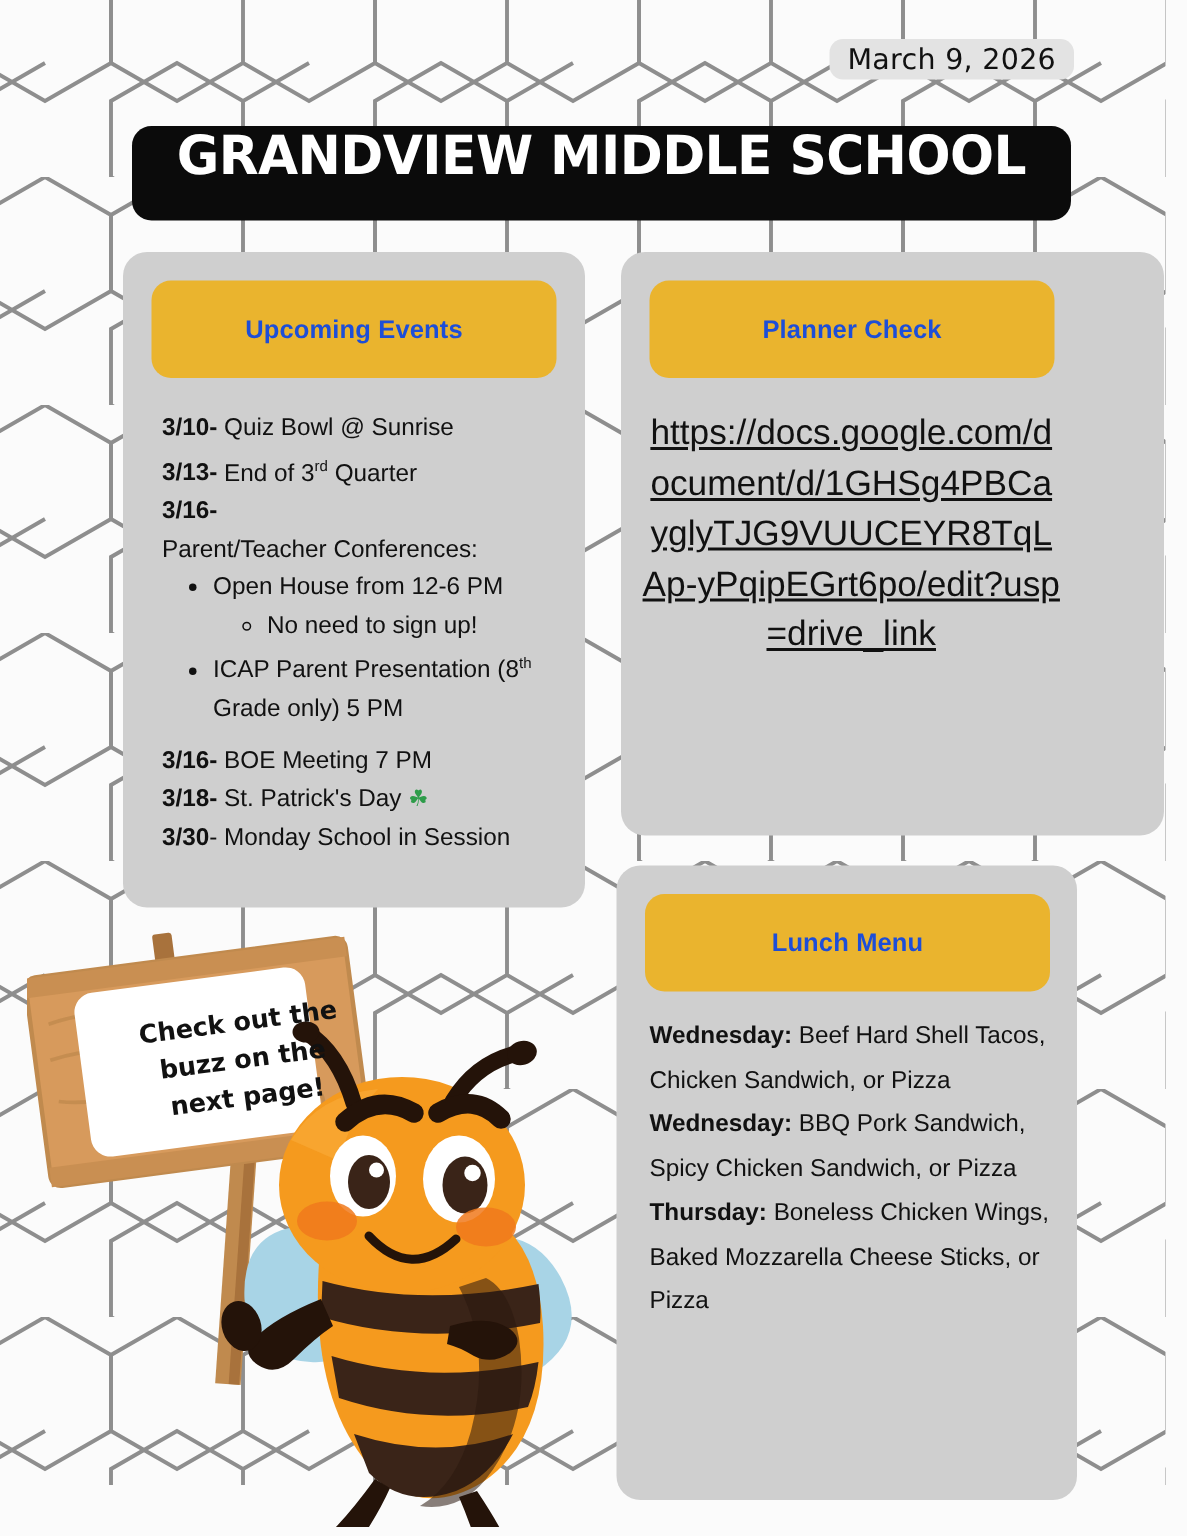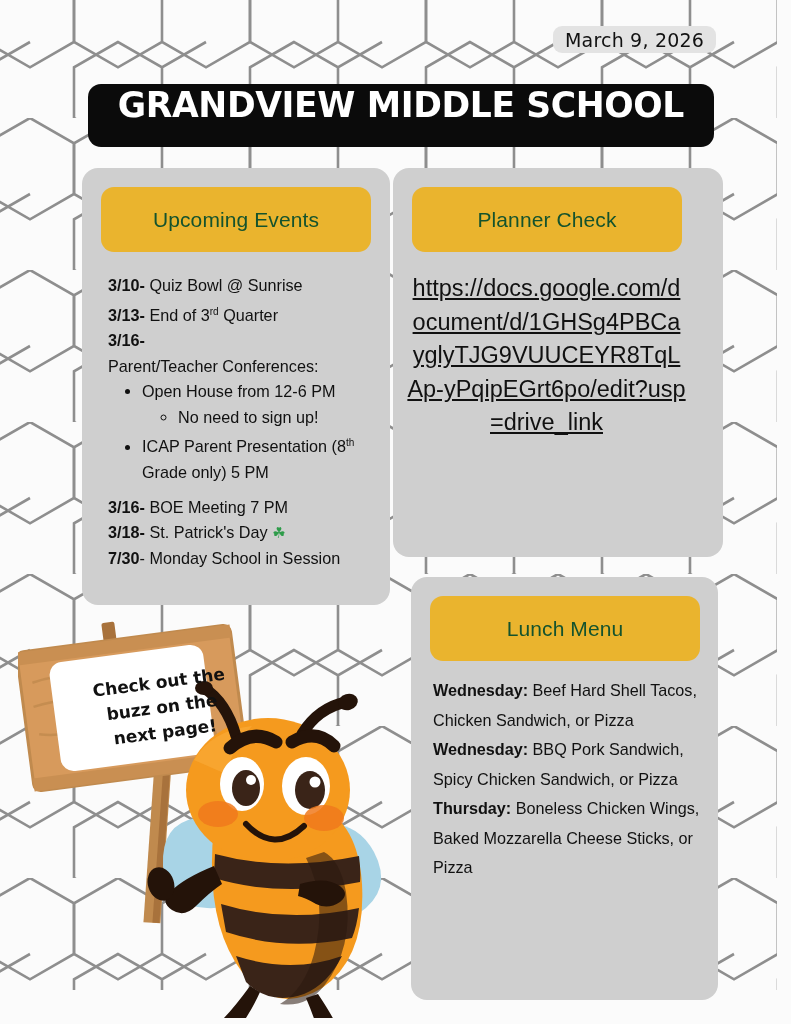--- a/index.html
+++ b/index.html
@@ -71,40 +71,40 @@
   }
 
   
   .card {
     position: absolute;
     background: #cfcfcf;
     border-radius: 16px;
     z-index: 4;
   }
   #events-card  { left: 82px;  top: 168px; width: 308px; height: 437px; }
-  #planner-card { left: 393px; top: 168px; width: 330px; height: 389px; padding-left: 28px; }
+  #planner-card { left: 414px; top: 168px; width: 362px; height: 389px; padding-left: 28px; }
   #lunch-card   { left: 411px; top: 577px; width: 307px; height: 423px; }
 
   .card-header {
     position: absolute;
     background: #eab42e;
     border-radius: 13px;
     display: flex;
     align-items: center;
     justify-content: center;
   }
   #events-card  .card-header { left: 19px; top: 19px; width: 270px; height: 65px; }
   #planner-card .card-header { left: 19px; top: 19px; width: 270px; height: 65px; }
   #lunch-card   .card-header { left: 19px; top: 19px; width: 270px; height: 65px; }
 
   .card-header .hdr-text {
     font-family: "Liberation Sans", sans-serif;
-    font-weight: 400;
-    font-size: 21px;
-    color: #14532d;
+    font-weight: 700;
+    font-size: 17px;
+    color: #1d4ed8;
     letter-spacing: .1px;
   }
 
   
   #events-body {
     position: absolute;
     left: 26px;
     top: 105px;
     width: 266px;
     font-size: 16.2px;
@@ -249,21 +249,21 @@
 
     <div class="ev-line post-list">
       <span class="ev-date">3/16-</span><span> BOE Meeting 7 PM</span>
     </div>
 
     <div class="ev-line">
       <span class="ev-date">3/18-</span><span> St. Patrick's Day </span><span class="clover">☘</span>
     </div>
 
     <div class="ev-line">
-      <span class="ev-date">7/30</span><span>- Monday School in Session</span>
+      <span class="ev-date">3/30</span><span>- Monday School in Session</span>
     </div>
 
   </div>
 </div>
 
 <div class="card" id="planner-card">
   <div class="card-header">
     <span class="hdr-text">Planner Check</span>
   </div>
   <div id="planner-body">

